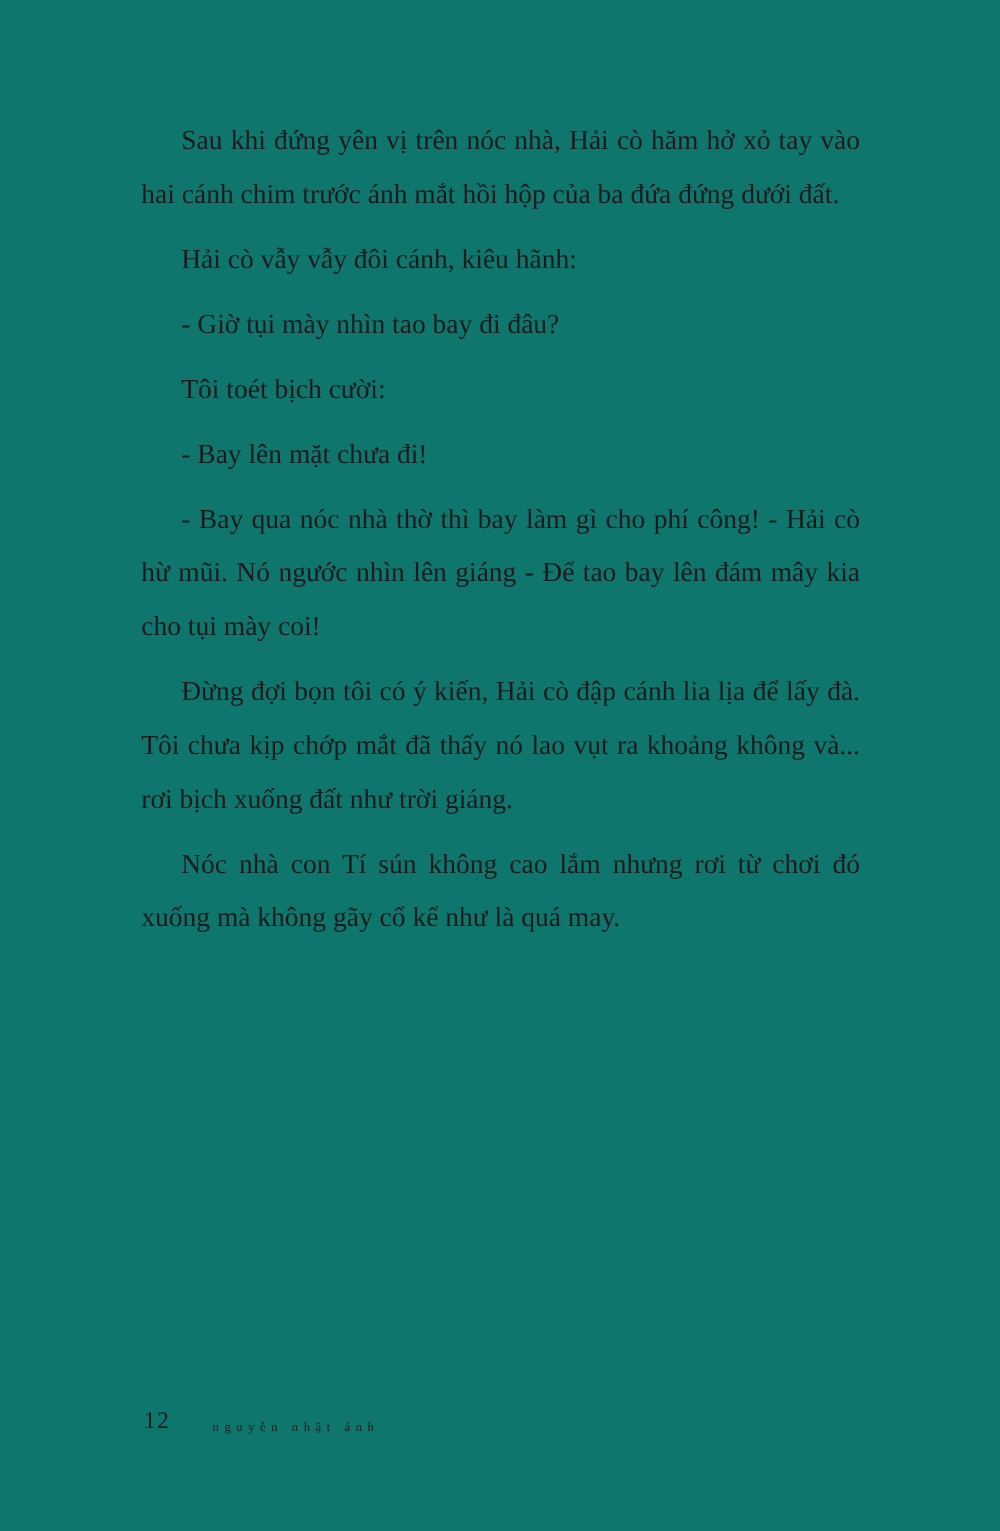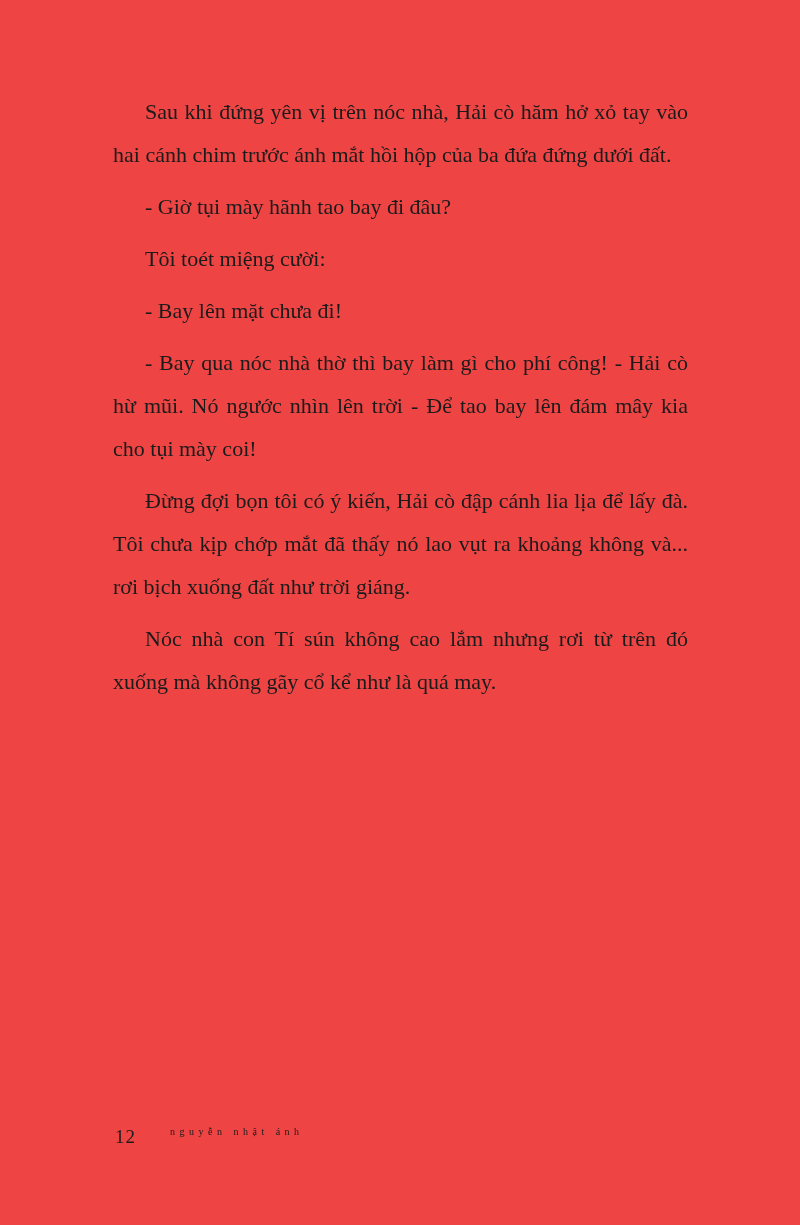--- a/index.html
+++ b/index.html
@@ -5,21 +5,21 @@
   html, body {
     margin: 0;
     padding: 0;
     background: #e9e9e9;
   }
   .page {
     position: relative;
     width: 800px;
     height: 1225px;
     margin: 0 auto;
-    background: #ef4444;
+    background: #0f766e;
     color: #1b1b1b;
     font-family: "Liberation Serif", "DejaVu Serif", serif;
     overflow: hidden;
     box-sizing: border-box;
   }
   .text-block {
     position: absolute;
     top: 90px;
     left: 113px;
     width: 575px;
@@ -29,43 +29,44 @@
   }
   .text-block p {
     margin: 0 0 9px 0;
     text-indent: 32px;
   }
   .footer {
     position: absolute;
     left: 115px;
     top: 1126px;
     display: flex;
-    align-items: flex-start;
+    align-items: flex-end;
     gap: 34px;
   }
   .pagenum {
     font-size: 19px;
     letter-spacing: 1px;
   }
   .author {
     font-size: 10px;
     letter-spacing: 4.5px;
     text-transform: lowercase;
   }
 </style>
 </head>
 <body>
 
 <div class="page">
   <div class="text-block">
     <p>Sau khi đứng yên vị trên nóc nhà, Hải cò hăm hở xỏ tay vào hai cánh chim trước ánh mắt hồi hộp của ba đứa đứng dưới đất.</p>
-    <p>- Giờ tụi mày hãnh tao bay đi đâu?</p>
-    <p>Tôi toét miệng cười:</p>
+    <p>Hải cò vẫy vẫy đôi cánh, kiêu hãnh:</p>
+    <p>- Giờ tụi mày nhìn tao bay đi đâu?</p>
+    <p>Tôi toét bịch cười:</p>
     <p>- Bay lên mặt chưa đi!</p>
-    <p>- Bay qua nóc nhà thờ thì bay làm gì cho phí công! - Hải cò hừ mũi. Nó ngước nhìn lên trời - Để tao bay lên đám mây kia cho tụi mày coi!</p>
+    <p>- Bay qua nóc nhà thờ thì bay làm gì cho phí công! - Hải cò hừ mũi. Nó ngước nhìn lên giáng - Để tao bay lên đám mây kia cho tụi mày coi!</p>
     <p>Đừng đợi bọn tôi có ý kiến, Hải cò đập cánh lia lịa để lấy đà. Tôi chưa kịp chớp mắt đã thấy nó lao vụt ra khoảng không và... rơi bịch xuống đất như trời giáng.</p>
-    <p>Nóc nhà con Tí sún không cao lắm nhưng rơi từ trên đó xuống mà không gãy cổ kể như là quá may.</p>
+    <p>Nóc nhà con Tí sún không cao lắm nhưng rơi từ chơi đó xuống mà không gãy cổ kể như là quá may.</p>
   </div>
   <div class="footer">
     <span class="pagenum">12</span>
     <span class="author">nguyễn nhật ánh</span>
   </div>
 </div>
 
 </body></html>

